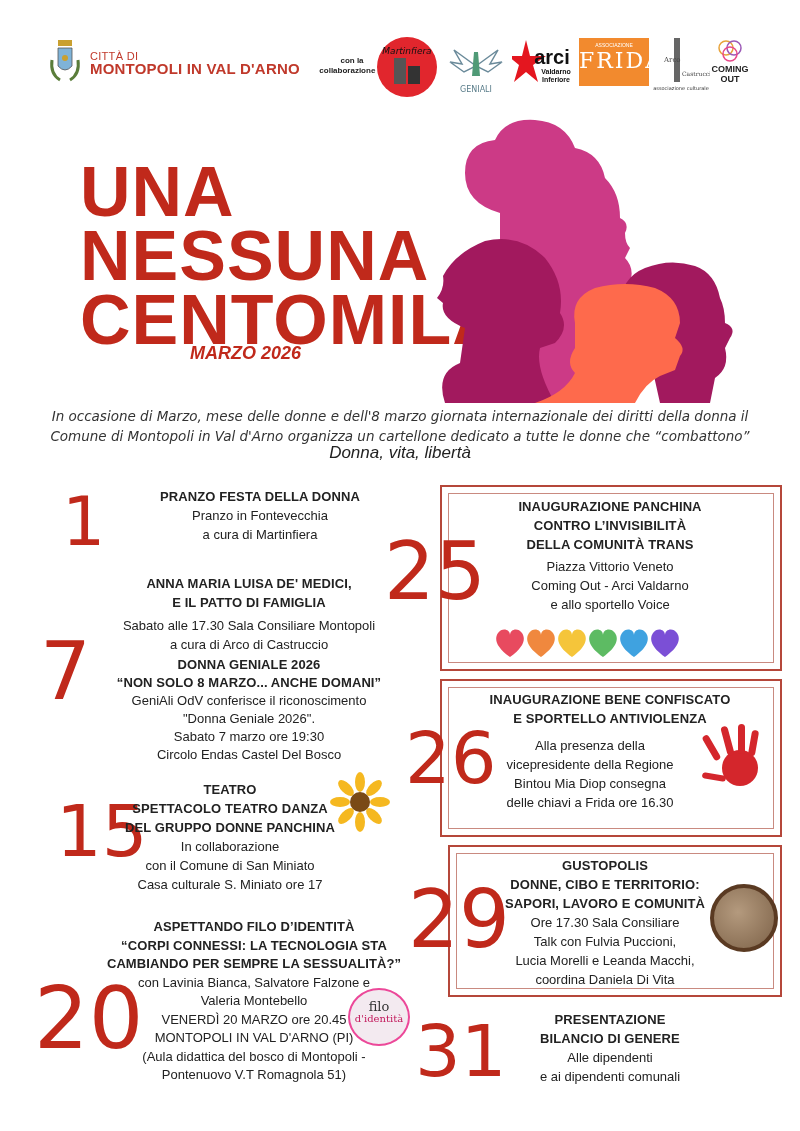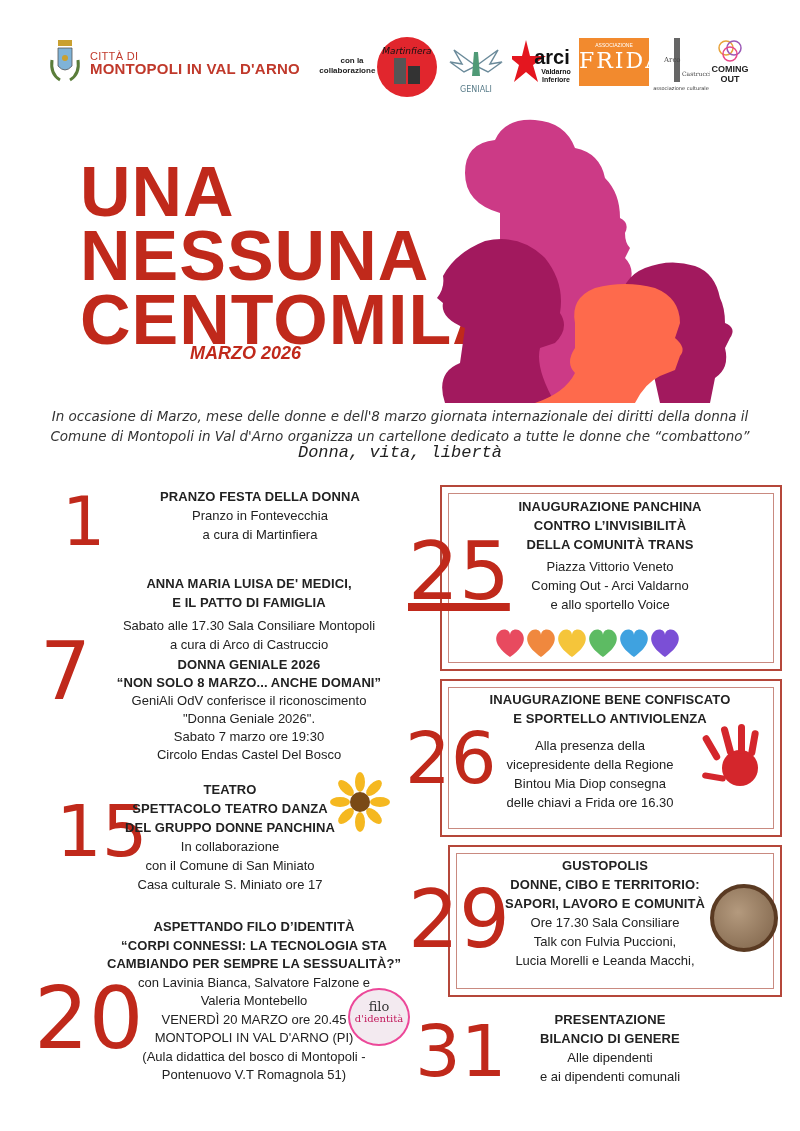--- a/index.html
+++ b/index.html
@@ -10,21 +10,21 @@
   .city-small{left:90px;top:50px;font-size:11px;color:#c0392b;letter-spacing:0.3px;}
   .city-big{left:90px;top:60px;font-size:15px;font-weight:bold;color:#c0392b;letter-spacing:0.2px;}
   .collab{left:318px;top:56px;width:68px;font-size:8px;font-weight:bold;text-align:center;line-height:10px;color:#222;}
   .logo{top:36px;}
   
   .title{left:80px;top:160px;font-size:70px;font-weight:bold;color:#c0291b;line-height:64px;letter-spacing:1px;}
   .subtitle{left:190px;top:343px;font-size:18px;font-weight:bold;font-style:italic;color:#c0291b;}
   .silhouettes{left:425px;top:108px;width:360px;height:295px;}
   
   .intro{left:20px;width:760px;top:406px;text-align:center;font-style:italic;font-size:13.5px;line-height:20px;color:#333;font-family:"DejaVu Sans",sans-serif;font-weight:normal;}
-  .intro-tag{left:0;width:800px;top:443px;text-align:center;font-style:italic;font-size:17px;color:#222;font-family:Liberation Mono, monospace;}
+  .intro-tag{left:0;width:800px;top:443px;text-align:center;font-style:italic;font-size:17px;color:#222;font-family:Liberation Sans, sans-serif;}
   
   .daynum{font-family:"DejaVu Sans",sans-serif;color:#c0291b;font-weight:normal;line-height:1;}
   .evt{text-align:center;font-size:13px;line-height:19px;color:#222;}
   .evt .h{font-weight:bold;font-size:13px;letter-spacing:0.1px;}
   
   .frame{border:2px solid #b5473a;box-sizing:border-box;}
   .frame::before{content:"";position:absolute;left:6px;top:6px;right:6px;bottom:6px;border:1px solid #c98a80;}
   .hearts{display:flex;gap:0px;}
 </style>
 </head>
@@ -175,21 +175,21 @@
   <div>MONTOPOLI IN VAL D'ARNO (PI)</div>
   <div>(Aula didattica del bosco di Montopoli -</div>
   <div>Pontenuovo V.T Romagnola 51)</div>
 </div>
 <div class="abs" style="left:348px;top:988px;width:62px;height:58px;border-radius:50%;border:2px solid #ec4899;box-sizing:border-box;background:#f3eaf0;text-align:center;">
   <div style="font-family:'DejaVu Serif',serif;font-size:13px;color:#333;margin-top:10px;line-height:13px;">filo</div>
   <div style="font-family:'DejaVu Serif',serif;font-size:10px;color:#c2185b;line-height:12px;">d'identità</div>
 </div>
 
 <div class="abs frame" style="left:440px;top:485px;width:342px;height:186px;"></div>
-<div class="abs daynum" style="left:408px;top:532px;font-size:80px;background:transparent;text-decoration:underline;">25</div>
+<div class="abs daynum" style="left:384px;top:532px;font-size:80px;background:transparent;">25</div>
 <div class="abs evt" style="left:490px;top:497px;width:240px;">
   <div class="h">INAUGURAZIONE PANCHINA</div>
   <div class="h">CONTRO L’INVISIBILITÀ</div>
   <div class="h">DELLA COMUNITÀ TRANS</div>
   <div style="height:3px"></div>
   <div>Piazza Vittorio Veneto</div>
   <div>Coming Out - Arci Valdarno</div>
   <div>e allo sportello Voice</div>
 </div>
 <div class="abs hearts" style="left:494px;top:625px;">
@@ -233,20 +233,21 @@
 
 <div class="abs frame" style="left:448px;top:845px;width:334px;height:152px;"></div>
 <div class="abs daynum" style="left:408px;top:880px;font-size:80px;">29</div>
 <div class="abs evt" style="left:490px;top:856px;width:230px;">
   <div class="h">GUSTOPOLIS</div>
   <div class="h">DONNE, CIBO E TERRITORIO:</div>
   <div class="h">SAPORI, LAVORO E COMUNITÀ</div>
   <div>Ore 17.30 Sala Consiliare</div>
   <div>Talk con Fulvia Puccioni,</div>
   <div>Lucia Morelli e Leanda Macchi,</div>
+  <div>coordina Daniela Di Vita</div>
 </div>
 <div class="abs" style="left:710px;top:884px;width:68px;height:68px;border-radius:50%;border:4px solid #5a3a22;box-sizing:border-box;background:radial-gradient(circle at 40% 40%,#b49a7e,#7d6248);"></div>
 
 <div class="abs daynum" style="left:415px;top:1015px;font-size:72px;">31</div>
 <div class="abs evt" style="left:490px;top:1010px;width:240px;">
   <div class="h">PRESENTAZIONE</div>
   <div class="h">BILANCIO DI GENERE</div>
   <div>Alle dipendenti</div>
   <div>e ai dipendenti comunali</div>
 </div>

